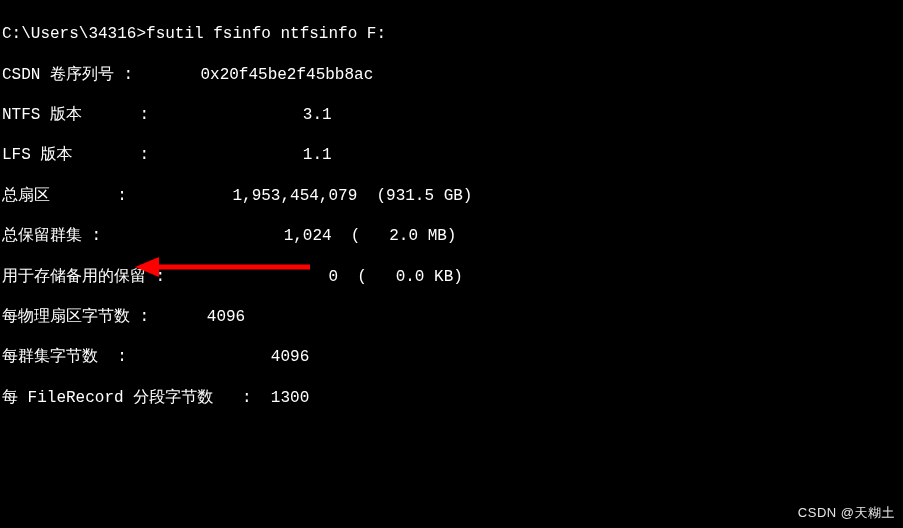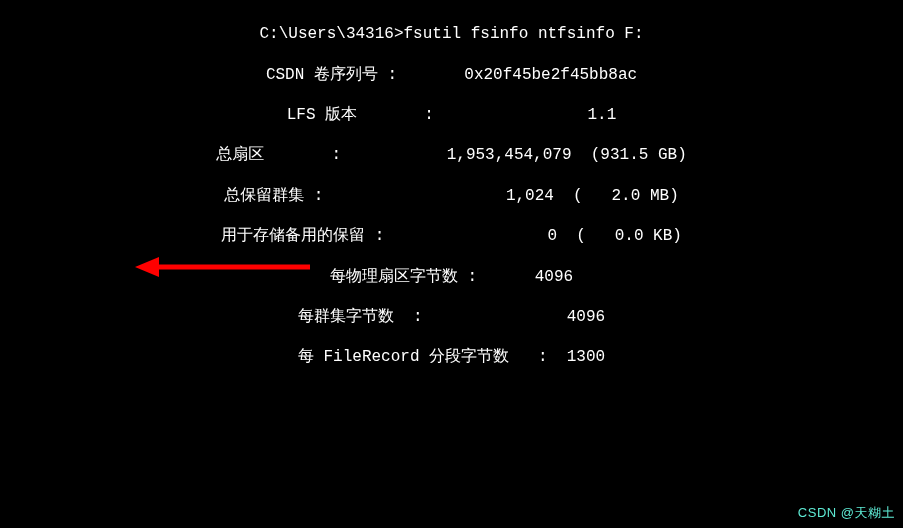--- a/index.html
+++ b/index.html
@@ -16,27 +16,26 @@
   }
   .terminal {
     padding: 4px 2px;
     line-height: 20.2px;
     white-space: pre;
     position: relative;
     z-index: 1;
   }
   .line {
     display: block;
-    text-align: center;
   }
   .watermark {
     position: absolute;
     right: 8px;
     bottom: 6px;
-    color: #5eead4;
+    color: #e5e5e5;
     font-size: 13px;
     font-family: "Microsoft YaHei", sans-serif;
     z-index: 3;
     letter-spacing: 0.5px;
   }
   .arrow {
     position: absolute;
     top: 255px;
     left: 135px;
     width: 175px;
@@ -44,20 +43,21 @@
     z-index: 2;
     pointer-events: none;
   }
 </style>
 </head>
 <body>
 
 <div class="terminal">
 <span class="line">C:\Users\34316&gt;fsutil fsinfo ntfsinfo F:</span>
 <span class="line">CSDN 卷序列号 :       0x20f45be2f45bb8ac</span>
+<span class="line">NTFS 版本      :                3.1</span>
 <span class="line">LFS 版本       :                1.1</span>
 <span class="line">总扇区       :           1,953,454,079  (931.5 GB)</span>
 <span class="line">总保留群集 :                   1,024  (   2.0 MB)</span>
 <span class="line">用于存储备用的保留 :                 0  (   0.0 KB)</span>
 <span class="line">每物理扇区字节数 :      4096</span>
 <span class="line">每群集字节数  :               4096</span>
 <span class="line">每 FileRecord 分段字节数   :  1300</span>
 
 
 

